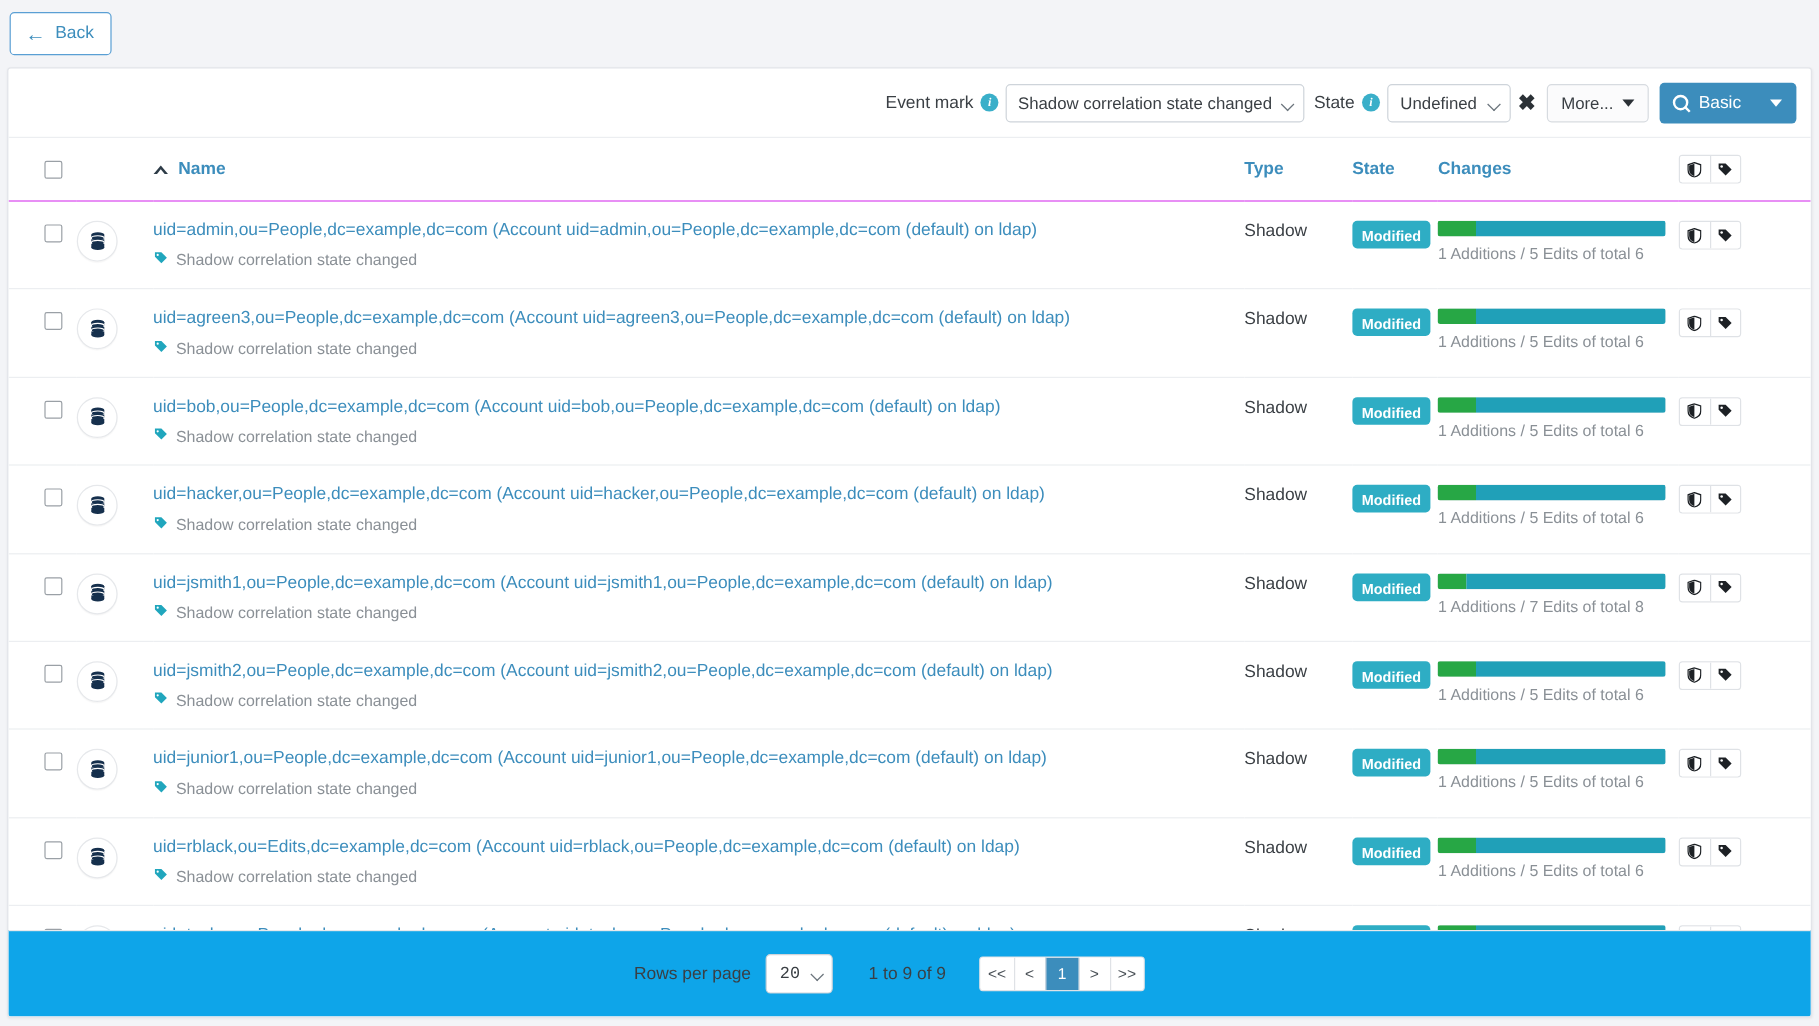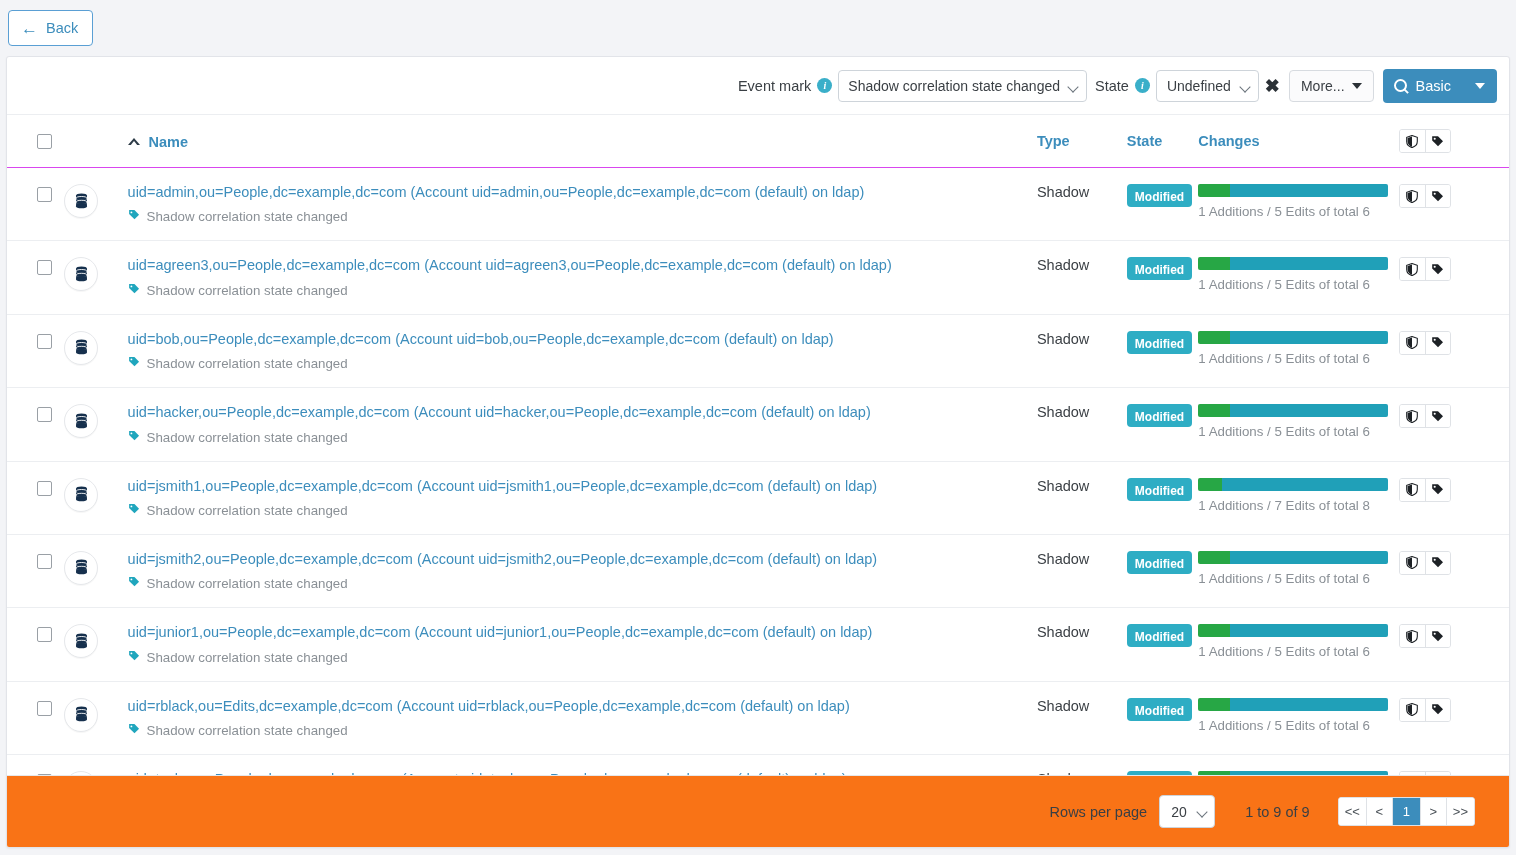--- a/index.html
+++ b/index.html
@@ -326,25 +326,25 @@
     justify-content: center;
     cursor: pointer;
     background: #fff;
   }
   .icon-btn + .icon-btn { border-left: 1px solid #dfe2e6; }
 
   
   .table-footer {
     flex: 0 0 auto;
     height: 72px;
-    background: #f97316;
+    background: #0ea5e9;
     border-top: 1px solid #e6e8eb;
     display: flex;
     align-items: center;
-    justify-content: flex-end;
+    justify-content: center;
     padding-right: 34px;
     gap: 0;
   }
   .rows-label {
     font-size: 14.5px;
     color: #3a3f44;
     margin-right: 12px;
     white-space: nowrap;
   }
   .rows-select {
@@ -353,20 +353,21 @@
     align-items: center;
     height: 33px;
     min-width: 56px;
     border: 1px solid #ced4da;
     border-radius: 4px;
     background: #fff;
     padding: 0 24px 0 11px;
     font-size: 14px;
     color: #3a3f44;
     cursor: pointer;
+    font-family: Liberation Mono, monospace;
   }
   .rows-select::after {
     content: "";
     position: absolute;
     right: 8px; top: 12px;
     width: 7px; height: 7px;
     border-right: 1.6px solid #6c757d;
     border-bottom: 1.6px solid #6c757d;
     transform: rotate(45deg);
   }

